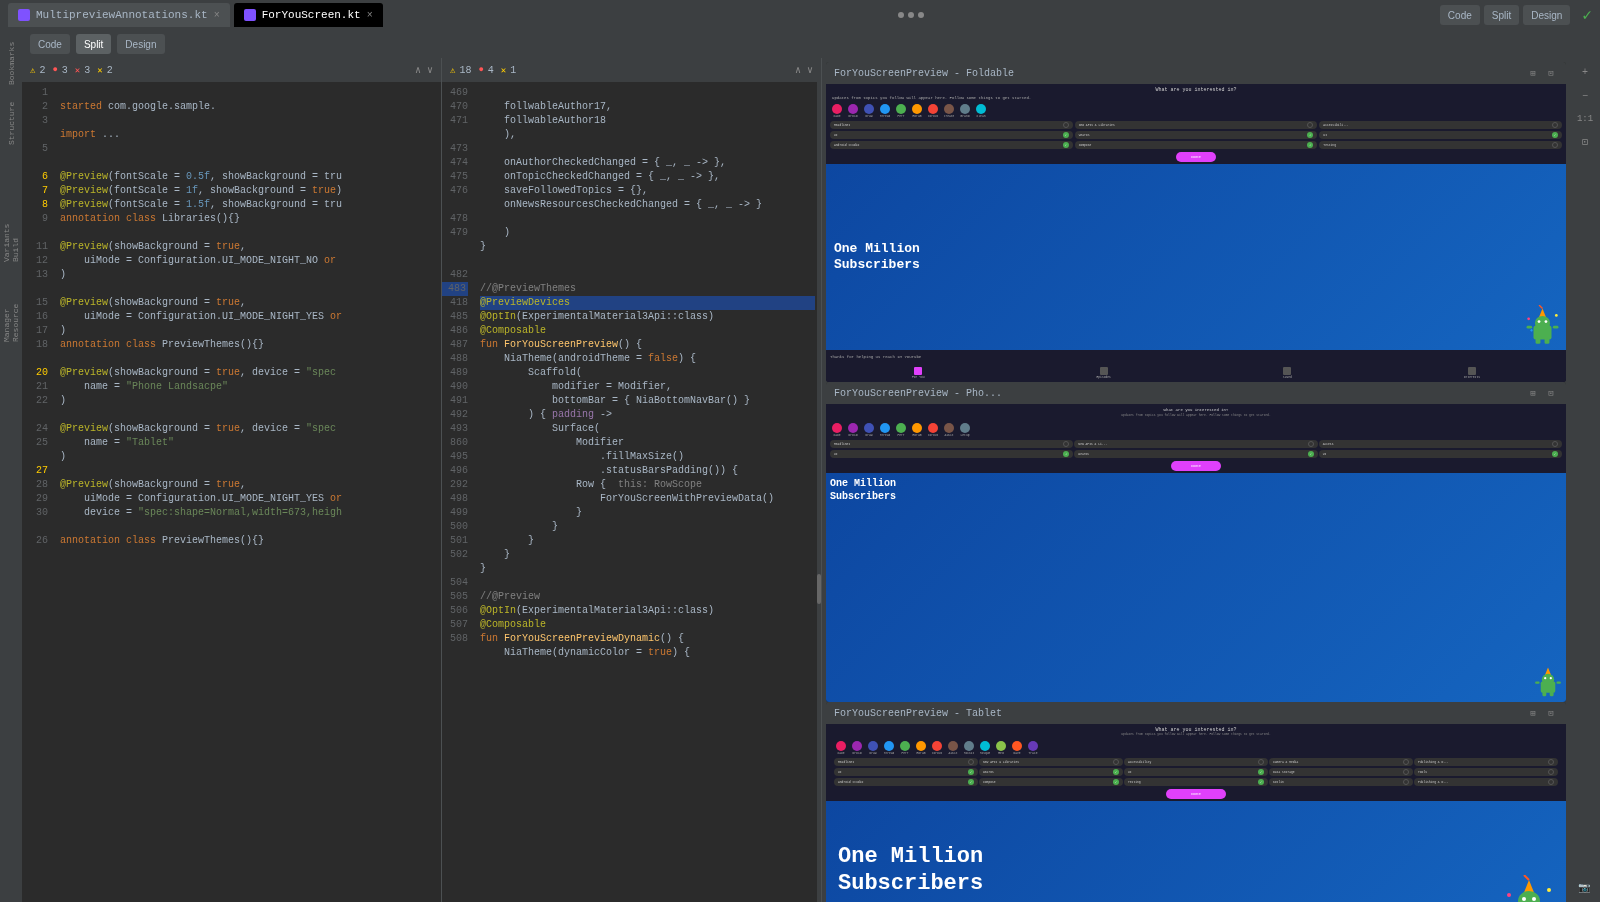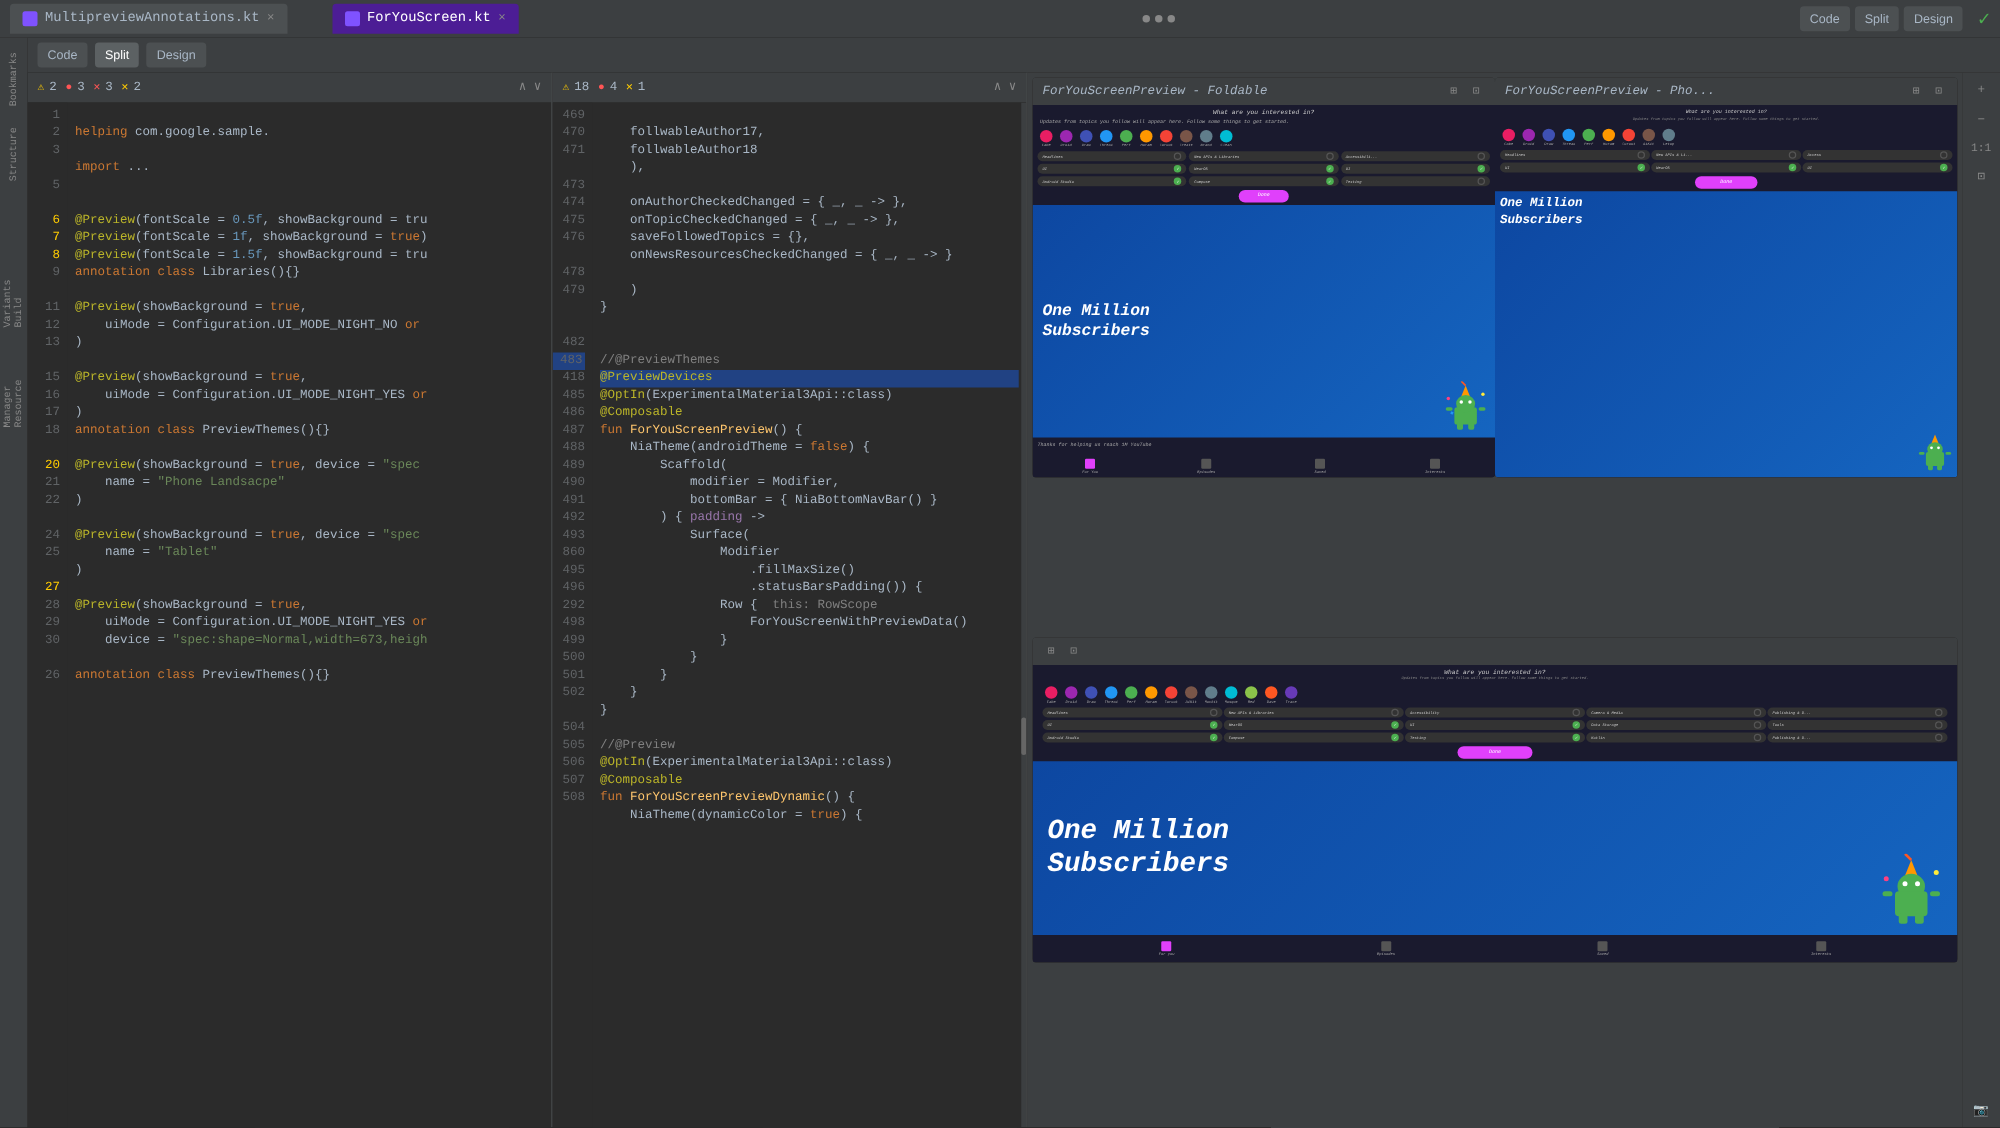--- a/index.html
+++ b/index.html
@@ -29,23 +29,22 @@
       display: flex;
       align-items: center;
       gap: 6px;
       font-size: 11px;
       color: #a9b7c6;
       background: #4c5052;
       border-radius: 3px 3px 0 0;
       cursor: pointer;
     }
     .tab.active {
-      background: #4c1d95;
+      background: #000000;
       color: #fff;
-      margin-left: 32px;
     }
     .tab-close {
       font-size: 10px;
       color: #888;
       cursor: pointer;
     }
     .tab-icon {
       width: 12px;
       height: 12px;
       background: #f5821f;
@@ -205,27 +204,26 @@
     .preview-panel {
       flex: 1;
       background: #3c3f41;
       display: flex;
       flex-direction: column;
       overflow: hidden;
     }
 
     .preview-grid {
       display: grid;
-      grid-template-columns: 1fr 1fr;
+      grid-template-columns: 1fr;
       grid-template-rows: auto auto;
       gap: 0;
       padding: 4px;
       flex: 1;
       overflow: hidden;
-      font-style: italic;
     }
 
     .preview-card {
       background: #2b2b2b;
       border-radius: 3px;
       overflow: hidden;
       display: flex;
       flex-direction: column;
     }
 
@@ -543,21 +541,21 @@
             <div>25</div>
             <div style="height:14px;"></div>
             <div style="color:#ffcc00;">27</div>
             <div>28</div>
             <div>29</div>
             <div>30</div>
             <div style="height:14px;"></div>
             <div>26</div>
           </div>
           <div class="code-lines">
-<span style="color:#cc7832;">helping</span> <span style="color:#a9b7c6;">com.google.sample.</span>
+<span style="color:#cc7832;">started</span> <span style="color:#a9b7c6;">com.google.sample.</span>
 
 <span style="color:#cc7832;">import</span> <span style="color:#a9b7c6;">...</span>
 
 
 <span style="color:#bbb529;">@Preview</span><span style="color:#a9b7c6;">(fontScale = </span><span style="color:#6897bb;">0.5f</span><span style="color:#a9b7c6;">, showBackground = tru</span>
 <span style="color:#bbb529;">@Preview</span><span style="color:#a9b7c6;">(fontScale = </span><span style="color:#6897bb;">1f</span><span style="color:#a9b7c6;">, showBackground = </span><span style="color:#cc7832;">true</span><span style="color:#a9b7c6;">)</span>
 <span style="color:#bbb529;">@Preview</span><span style="color:#a9b7c6;">(fontScale = </span><span style="color:#6897bb;">1.5f</span><span style="color:#a9b7c6;">, showBackground = tru</span>
 <span style="color:#cc7832;">annotation class</span> <span style="color:#a9b7c6;">Libraries(){}</span>
 
 <span style="color:#bbb529;">@Preview</span><span style="color:#a9b7c6;">(showBackground = </span><span style="color:#cc7832;">true</span><span style="color:#a9b7c6;">,</span>
@@ -951,20 +949,21 @@
                     <rect x="15" y="48" width="7" height="8" rx="2" fill="#4caf50"></rect>
                     <rect x="28" y="48" width="7" height="8" rx="2" fill="#4caf50"></rect>
                   </svg>
                 </div>
               </div>
             </div>
           </div>
 
           <div class="preview-card tablet-preview" style="height:260px;">
             <div class="preview-card-header">
+              <span class="preview-card-title">ForYouScreenPreview - Tablet</span>
               <div class="preview-card-icons">
                 <span class="preview-icon-btn">⊞</span>
                 <span class="preview-icon-btn">⊡</span>
               </div>
             </div>
             <div class="preview-content">
               <div class="tablet-screen" style="background:#1a1a2e;">
 
                 <div style="text-align:center; font-size:5px; color:#ccc; padding:3px;">
                   <div>What are you interested in?</div>

